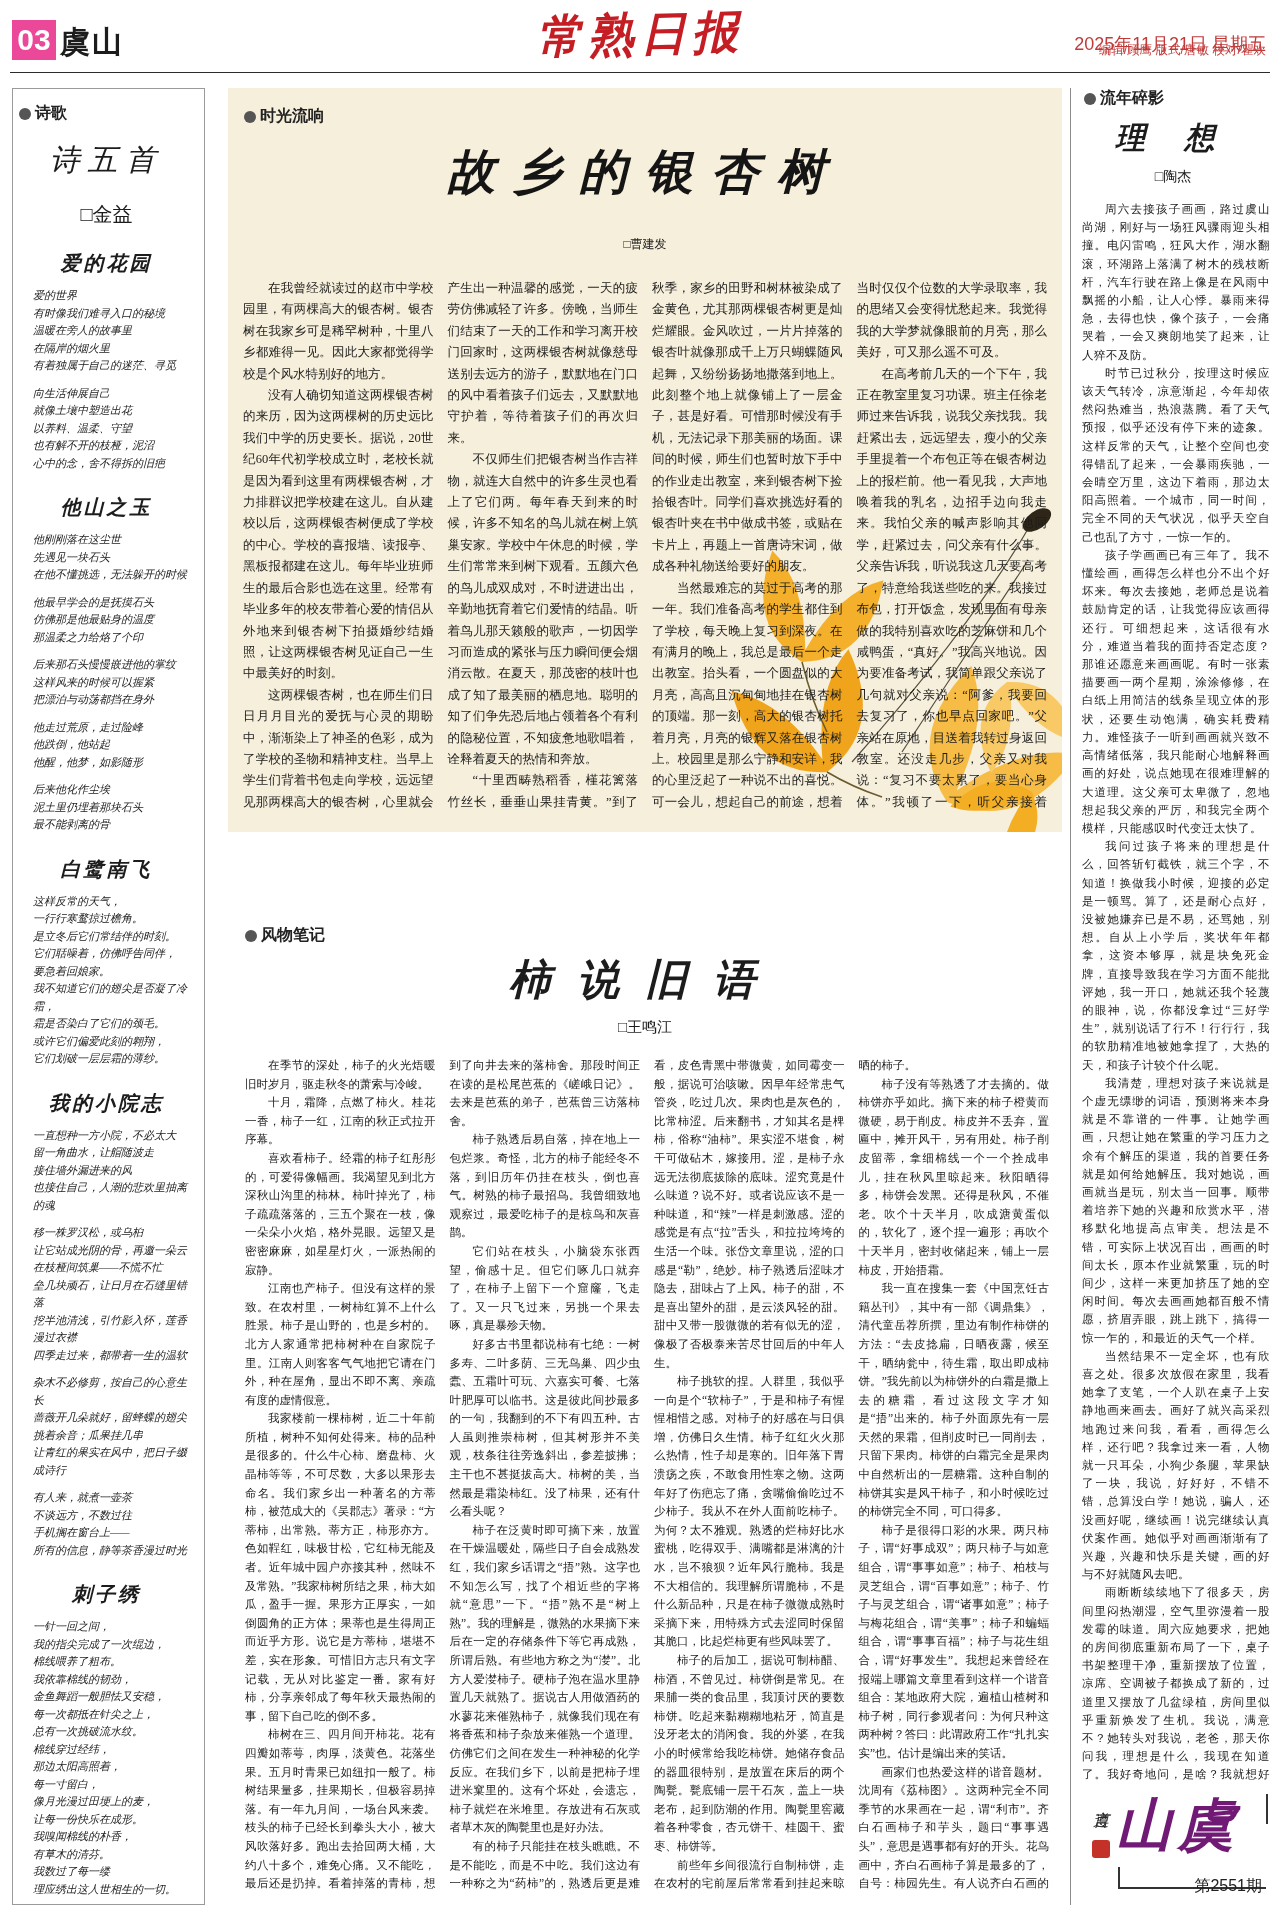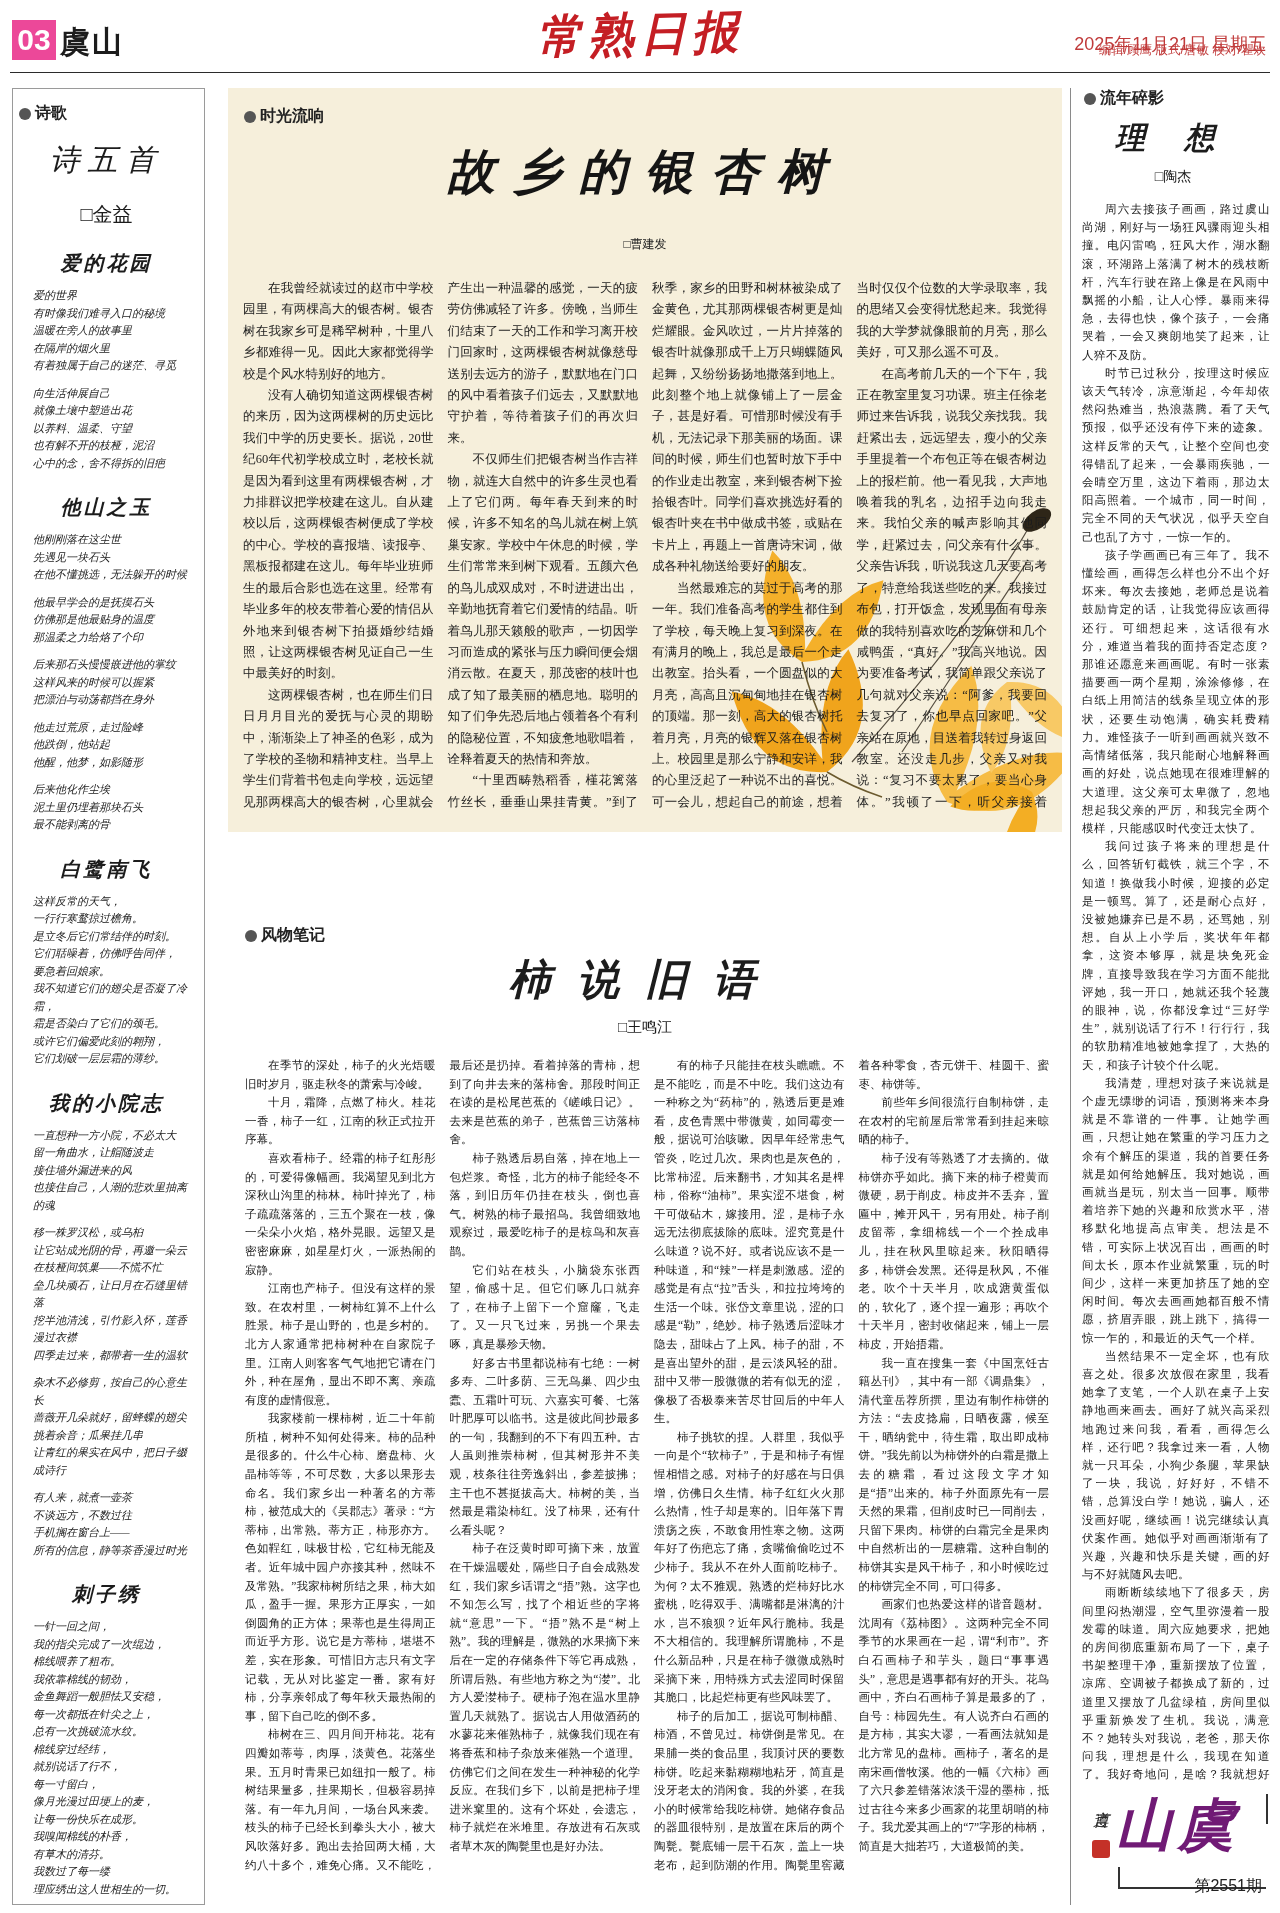--- a/index.html
+++ b/index.html
@@ -141,21 +141,21 @@
       <div class="poem-line">所有的信息，静等茶香漫过时光</div>
       <div class="poem-title">刺子绣</div>
       <div class="poem-line">一针一回之间，</div>
       <div class="poem-line">我的指尖完成了一次绲边，</div>
       <div class="poem-line">棉线喂养了粗布。</div>
       <div class="poem-line">我依靠棉线的韧劲，</div>
       <div class="poem-line">金鱼舞蹈一般胆怯又安稳，</div>
       <div class="poem-line">每一次都抵在针尖之上，</div>
       <div class="poem-line">总有一次挑破流水纹。</div>
       <div class="poem-line">棉线穿过经纬，</div>
-      <div class="poem-line">就别说话了行不，</div>
+      <div class="poem-line">那边太阳高照着，</div>
       <div class="poem-line">每一寸留白，</div>
       <div class="poem-line">像月光漫过田埂上的麦，</div>
       <div class="poem-line">让每一份快乐在成形。</div>
       <div class="poem-line">我嗅闻棉线的朴香，</div>
       <div class="poem-line">有草木的清芬。</div>
       <div class="poem-line">我数过了每一缕</div>
       <div class="poem-line">理应绣出这人世相生的一切。</div>
     </div>
 </div>
 
@@ -211,20 +211,21 @@
     <p class="para">柿子熟透后易自落，掉在地上一包烂浆。奇怪，北方的柿子能经冬不落，到旧历年仍挂在枝头，倒也喜气。树熟的柿子最招鸟。我曾细致地观察过，最爱吃柿子的是椋鸟和灰喜鹊。</p>
     <p class="para">它们站在枝头，小脑袋东张西望，偷感十足。但它们啄几口就弃了，在柿子上留下一个窟窿，飞走了。又一只飞过来，另挑一个果去啄，真是暴殄天物。</p>
     <p class="para">好多古书里都说柿有七绝：一树多寿、二叶多荫、三无鸟巢、四少虫蠹、五霜叶可玩、六嘉实可餐、七落叶肥厚可以临书。这是彼此间抄最多的一句，我翻到的不下有四五种。古人虽则推崇柿树，但其树形并不美观，枝条往往旁逸斜出，参差披拂；主干也不甚挺拔高大。柿树的美，当然最是霜染柿红。没了柿果，还有什么看头呢？</p>
     <p class="para">柿子在泛黄时即可摘下来，放置在干燥温暖处，隔些日子自会成熟发红，我们家乡话谓之“捂”熟。这字也不知怎么写，找了个相近些的字将就“意思”一下。“捂”熟不是“树上熟”。我的理解是，微熟的水果摘下来后在一定的存储条件下等它再成熟，所谓后熟。有些地方称之为“漤”。北方人爱漤柿子。硬柿子泡在温水里静置几天就熟了。据说古人用做酒药的水蓼花来催熟柿子，就像我们现在有将香蕉和柿子杂放来催熟一个道理。仿佛它们之间在发生一种神秘的化学反应。在我们乡下，以前是把柿子埋进米窠里的。这有个坏处，会遗忘，柿子就烂在米堆里。存放进有石灰或者草木灰的陶甏里也是好办法。</p>
     <p class="para">有的柿子只能挂在枝头瞧瞧。不是不能吃，而是不中吃。我们这边有一种称之为“药柿”的，熟透后更是难看，皮色青黑中带微黄，如同霉变一般，据说可治咳嗽。因早年经常患气管炎，吃过几次。果肉也是灰色的，比常柿涩。后来翻书，才知其名是椑柿，俗称“油柿”。果实涩不堪食，树干可做砧木，嫁接用。涩，是柿子永远无法彻底拔除的底味。涩究竟是什么味道？说不好。或者说应该不是一种味道，和“辣”一样是刺激感。涩的感觉是有点“拉”舌头，和拉拉垮垮的生活一个味。张岱文章里说，涩的口感是“勒”，绝妙。柿子熟透后涩味才隐去，甜味占了上风。柿子的甜，不是喜出望外的甜，是云淡风轻的甜。甜中又带一股微微的若有似无的涩，像极了否极泰来苦尽甘回后的中年人生。</p>
     <p class="para">柿子挑软的捏。人群里，我似乎一向是个“软柿子”，于是和柿子有惺惺相惜之感。对柿子的好感在与日俱增，仿佛日久生情。柿子红红火火那么热情，性子却是寒的。旧年落下胃溃疡之疾，不敢食用性寒之物。这两年好了伤疤忘了痛，贪嘴偷偷吃过不少柿子。我从不在外人面前吃柿子。为何？太不雅观。熟透的烂柿好比水蜜桃，吃得双手、满嘴都是淋漓的汁水，岂不狼狈？近年风行脆柿。我是不大相信的。我理解所谓脆柿，不是什么新品种，只是在柿子微微成熟时采摘下来，用特殊方式去涩同时保留其脆口，比起烂柿更有些风味罢了。</p>
     <p class="para">柿子的后加工，据说可制柿醋、柿酒，不曾见过。柿饼倒是常见。在果脯一类的食品里，我顶讨厌的要数柿饼。吃起来黏糊糊地粘牙，简直是没牙老太的消闲食。我的外婆，在我小的时候常给我吃柿饼。她储存食品的器皿很特别，是放置在床后的两个陶甏。甏底铺一层干石灰，盖上一块老布，起到防潮的作用。陶甏里窖藏着各种零食，杏元饼干、桂圆干、蜜枣、柿饼等。</p>
     <p class="para">前些年乡间很流行自制柿饼，走在农村的宅前屋后常常看到挂起来晾晒的柿子。</p>
     <p class="para">柿子没有等熟透了才去摘的。做柿饼亦乎如此。摘下来的柿子橙黄而微硬，易于削皮。柿皮并不丢弃，置匾中，摊开风干，另有用处。柿子削皮留蒂，拿细棉线一个一个拴成串儿，挂在秋风里晾起来。秋阳晒得多，柿饼会发黑。还得是秋风，不催老。吹个十天半月，吹成溏黄蛋似的，软化了，逐个捏一遍形；再吹个十天半月，密封收储起来，铺上一层柿皮，开始捂霜。</p>
     <p class="para">我一直在搜集一套《中国烹饪古籍丛刊》，其中有一部《调鼎集》，清代童岳荐所撰，里边有制作柿饼的方法：“去皮捻扁，日晒夜露，候至干，晒纳瓮中，待生霜，取出即成柿饼。”我先前以为柿饼外的白霜是撒上去的糖霜，看过这段文字才知是“捂”出来的。柿子外面原先有一层天然的果霜，但削皮时已一同削去，只留下果肉。柿饼的白霜完全是果肉中自然析出的一层糖霜。这种自制的柿饼其实是风干柿子，和小时候吃过的柿饼完全不同，可口得多。</p>
+    <p class="para">柿子是很得口彩的水果。两只柿子，谓“好事成双”；两只柿子与如意组合，谓“事事如意”；柿子、柏枝与灵芝组合，谓“百事如意”；柿子、竹子与灵芝组合，谓“诸事如意”；柿子与梅花组合，谓“美事”；柿子和蝙蝠组合，谓“事事百福”；柿子与花生组合，谓“好事发生”。我想起来曾经在报端上哪篇文章里看到这样一个谐音组合：某地政府大院，遍植山楂树和柿子树，同行参观者问：为何只种这两种树？答曰：此谓政府工作“扎扎实实”也。估计是编出来的笑话。</p>
     <p class="para">画家们也热爱这样的谐音题材。沈周有《荔柿图》。这两种完全不同季节的水果画在一起，谓“利市”。齐白石画柿子和芋头，题曰“事事遇头”，意思是遇事都有好的开头。花鸟画中，齐白石画柿子算是最多的了，自号：柿园先生。有人说齐白石画的是方柿，其实大谬，一看画法就知是北方常见的盘柿。画柿子，著名的是南宋画僧牧溪。他的一幅《六柿》画了六只参差错落浓淡干湿的墨柿，抵过古往今来多少画家的花里胡哨的柿子。我尤爱其画上的“7”字形的柿柄，简直是大拙若巧，大道极简的美。</p>
   </div>
 
 <div class="abs v-rule"></div>
 <div class="abs sec-label ideal-label">
   <span class="bullet"></span>
   <span>流年碎影</span>
 </div>
 <div class="abs ideal-title">理  想</div>
 <div class="abs ideal-author">□陶杰</div>

